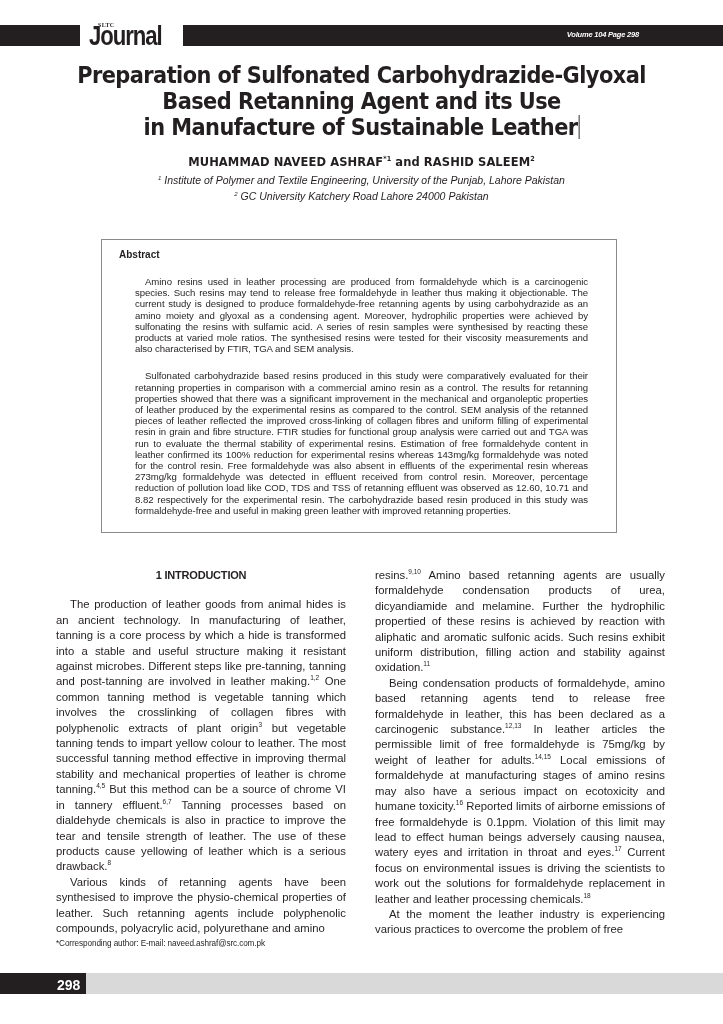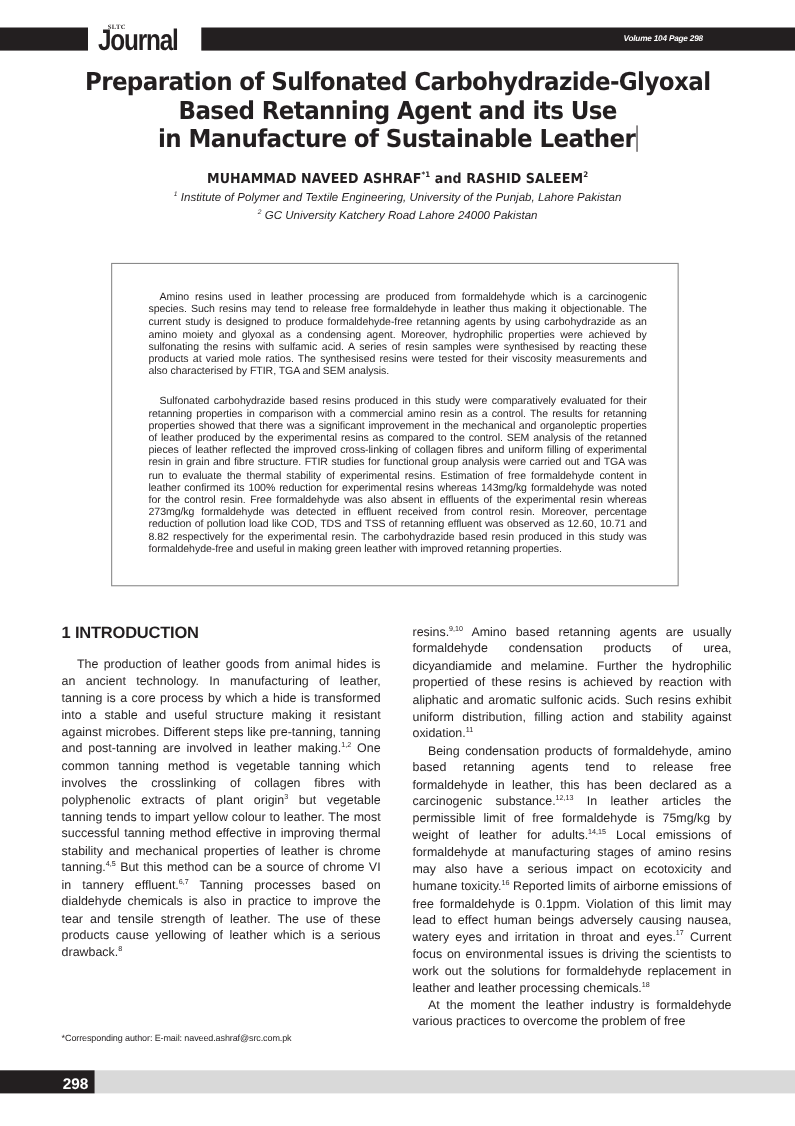--- a/index.html
+++ b/index.html
@@ -32,21 +32,21 @@
               border: 1px solid #8a8a8a; box-sizing: border-box; padding: 9px 12px 0 17px; }
   .abstract-head { font-weight: bold; font-size: 10px; margin-bottom: 2px; }
   .abstract p { margin: 16px; font-size: 9.6px; line-height: 11.2px; text-align: justify; text-indent: 10px; letter-spacing: -0.05px; }
 
   .col { position: absolute; top: 568px; width: 290px; font-size: 11.3px; line-height: 15.4px; }
   .col-left { left: 56px; }
   .col-right { left: 375px; }
   .col p { margin: 0; text-align: justify; text-indent: 14px; }
   .col p.cont { text-indent: 0; }
   .col sup { font-size: 6.5px; line-height: 0; }
-  .section-head { font-weight: bold; font-size: 15px; margin: 0 0 14px 0; letter-spacing: -0.2px; }
+  .section-head { font-weight: bold; font-size: 11px; margin: 0 0 14px 0; letter-spacing: -0.2px; text-align: center; }
 
   .footnote { position: absolute; left: 56px; top: 939px; font-size: 8.2px; letter-spacing: -0.1px; }
 
   .footer-grey { position: absolute; left: 86px; top: 973px; width: 637px; height: 21px; background: #d9d9d9; }
   .footer-black { position: absolute; left: 0; top: 973px; width: 86px; height: 21px; background: #231f20; }
   .footer-page { position: absolute; left: 57px; top: 977px; color: #ffffff; font-weight: bold; font-size: 14px; }
 </style>
 </head>
 <body>
 
@@ -64,32 +64,34 @@
   <span class="line"><span>in Manufacture of Sustainable Leather</span><span class="cursor-mark"></span></span>
 </h1>
 
 <div class="authors">
   <span>MUHAMMAD NAVEED ASHRAF</span><sup>*1</sup><span> and </span><span>RASHID SALEEM</span><sup>2</sup>
 </div>
 <div class="affil affil-1"><sup>1</sup><span> Institute of Polymer and Textile Engineering, University of the Punjab, Lahore Pakistan</span></div>
 <div class="affil affil-2"><sup>2</sup><span> GC University Katchery Road Lahore 24000 Pakistan</span></div>
 
 <div class="abstract">
+  <div class="abstract-head">Abstract</div>
   <p>Amino resins used in leather processing are produced from formaldehyde which is a carcinogenic species. Such resins may tend to release free formaldehyde in leather thus making it objectionable. The current study is designed to produce formaldehyde-free retanning agents by using carbohydrazide as an amino moiety and glyoxal as a condensing agent. Moreover, hydrophilic properties were achieved by sulfonating the resins with sulfamic acid. A series of resin samples were synthesised by reacting these products at varied mole ratios. The synthesised resins were tested for their viscosity measurements and also characterised by FTIR, TGA and SEM analysis.</p>
   <p>Sulfonated carbohydrazide based resins produced in this study were comparatively evaluated for their retanning properties in comparison with a commercial amino resin as a control. The results for retanning properties showed that there was a significant improvement in the mechanical and organoleptic properties of leather produced by the experimental resins as compared to the control. SEM analysis of the retanned pieces of leather reflected the improved cross-linking of collagen fibres and uniform filling of experimental resin in grain and fibre structure. FTIR studies for functional group analysis were carried out and TGA was run to evaluate the thermal stability of experimental resins. Estimation of free formaldehyde content in leather confirmed its 100% reduction for experimental resins whereas 143mg/kg formaldehyde was noted for the control resin. Free formaldehyde was also absent in effluents of the experimental resin whereas 273mg/kg formaldehyde was detected in effluent received from control resin. Moreover, percentage reduction of pollution load like COD, TDS and TSS of retanning effluent was observed as 12.60, 10.71 and 8.82 respectively for the experimental resin. The carbohydrazide based resin produced in this study was formaldehyde-free and useful in making green leather with improved retanning properties.</p>
 </div>
 
 <div class="col col-left">
   <div class="section-head">1 INTRODUCTION</div>
   <p><span>The production of leather goods from animal hides is an ancient technology. In manufacturing of leather, tanning is a core process by which a hide is transformed into a stable and useful structure making it resistant against microbes. Different steps like pre-tanning, tanning and post-tanning are involved in leather making.</span><sup>1,2</sup><span> One common tanning method is vegetable tanning which involves the crosslinking of collagen fibres with polyphenolic extracts of plant origin</span><sup>3</sup><span> but vegetable tanning tends to impart yellow colour to leather. The most successful tanning method effective in improving thermal stability and mechanical properties of leather is chrome tanning.</span><sup>4,5</sup><span> But this method can be a source of chrome VI in tannery effluent.</span><sup>6,7</sup><span> Tanning processes based on dialdehyde chemicals is also in practice to improve the tear and tensile strength of leather. The use of these products cause yellowing of leather which is a serious drawback.</span><sup>8</sup></p>
+  <p>Various kinds of retanning agents have been synthesised to improve the physio-chemical properties of leather. Such retanning agents include polyphenolic compounds, polyacrylic acid, polyurethane and amino</p>
 </div>
 
 <div class="col col-right">
   <p class="cont"><span>resins.</span><sup>9,10</sup><span> Amino based retanning agents are usually formaldehyde condensation products of urea, dicyandiamide and melamine. Further the hydrophilic propertied of these resins is achieved by reaction with aliphatic and aromatic sulfonic acids. Such resins exhibit uniform distribution, filling action and stability against oxidation.</span><sup>11</sup></p>
   <p><span>Being condensation products of formaldehyde, amino based retanning agents tend to release free formaldehyde in leather, this has been declared as a carcinogenic substance.</span><sup>12,13</sup><span> In leather articles the permissible limit of free formaldehyde is 75mg/kg by weight of leather for adults.</span><sup>14,15</sup><span> Local emissions of formaldehyde at manufacturing stages of amino resins may also have a serious impact on ecotoxicity and humane toxicity.</span><sup>16</sup><span> Reported limits of airborne emissions of free formaldehyde is 0.1ppm. Violation of this limit may lead to effect human beings adversely causing nausea, watery eyes and irritation in throat and eyes.</span><sup>17</sup><span> Current focus on environmental issues is driving the scientists to work out the solutions for formaldehyde replacement in leather and leather processing chemicals.</span><sup>18</sup></p>
-  <p>At the moment the leather industry is formaldehyde various practices to overcome the problem of free</p>
+  <p>At the moment the leather industry is experiencing various practices to overcome the problem of free</p>
 </div>
 
 <div class="footnote">*Corresponding author: E-mail:  naveed.ashraf@src.com.pk</div>
 
 <div class="footer-grey"></div>
 <div class="footer-black"></div>
 <div class="footer-page">298</div>
 
 </body></html>

